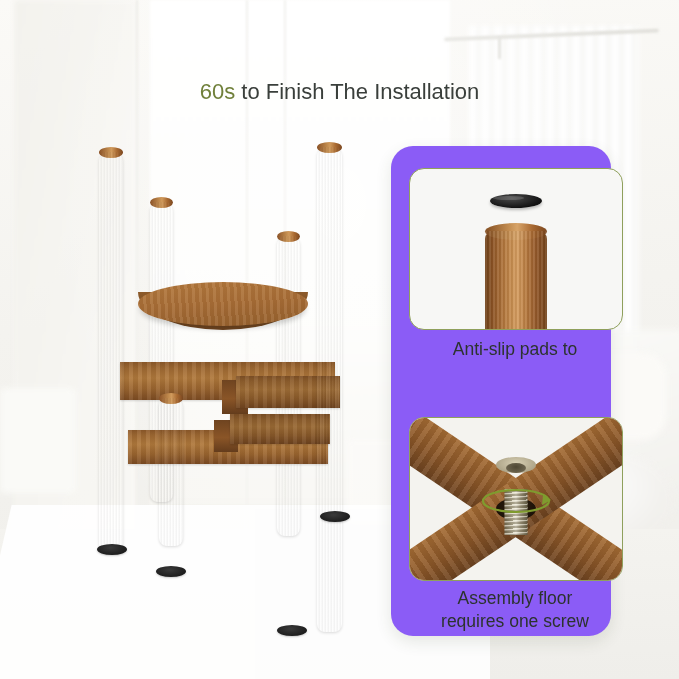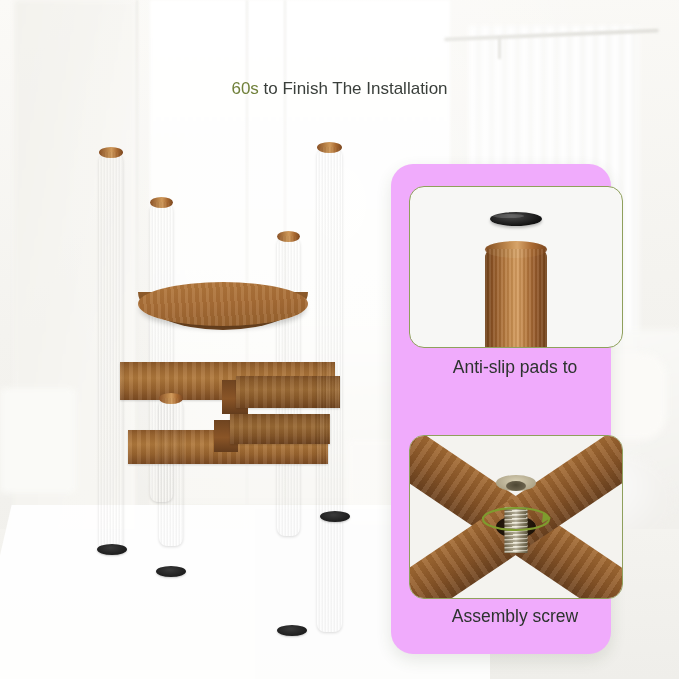--- a/index.html
+++ b/index.html
@@ -89,21 +89,21 @@
   }
 
   
   .headline{
     position:absolute;left:0;top:20px;width:679px;text-align:center;
     font-size:39px;font-weight:700;letter-spacing:-.4px;
     color:#28332c;font-family:"Liberation Sans", sans-serif;
   }
   .subline{
     position:absolute;left:0;top:79px;width:679px;text-align:center;
-    font-size:17px;font-weight:400;color:#3a3f3b;
+    font-size:22px;font-weight:400;color:#3a3f3b;
   }
   .sub-accent{color:#70803a;}
 
   
   .stand{position:absolute;left:0;top:0;width:400px;height:679px;}
   .leg{
     position:absolute;border-radius:9px 9px 8px 8px;
     background:
       linear-gradient(90deg,
         #7c4a22 0%, #8d5628 10%, #a9692f 26%,
@@ -155,22 +155,22 @@
     background:repeating-linear-gradient(90deg,
       rgba(255,255,255,.07) 0 4px, rgba(0,0,0,.055) 4px 9px);
   }
   .rail-dark{
     position:absolute;
     background:linear-gradient(180deg,#6f4420,#8a5527 55%,#643c1c);
   }
 
   
   .panel{
-    position:absolute;left:391px;top:164px;width:220px;height:490px;
-    background:#f0abfc;border-radius:22px;
+    position:absolute;left:391px;top:146px;width:220px;height:490px;
+    background:#8b5cf6;border-radius:22px;
     box-shadow:0 6px 16px rgba(60,70,40,.12);
   }
   .card{
     position:absolute;left:18px;width:212px;
     background:#f7f7f5;border:1.6px solid #8fa05c;border-radius:15px;
     overflow:hidden;
   }
   .card-top{top:22px;height:160px;}
   .card-bot{top:271px;height:162px;}
   .cap{
@@ -345,17 +345,18 @@
         <div class="screw-head"></div>
         <div class="screw-head-top"></div>
         <div class="screw-socket"></div>
         <svg class="rot-arrow" viewBox="0 0 78 30">
           <path d="M6 15 A33 11 0 1 0 72 15 A33 11 0 1 0 6 15" fill="none" stroke="#7f9b2e" stroke-width="2.2"></path>
           <path d="M66 9 L74 14 L65 19 Z" fill="#7f9b2e"></path>
         </svg>
       </div>
     </div>
     <div class="cap cap-bot">
-      <span class="cap-line">Assembly screw</span>
+      <span class="cap-line">Assembly floor</span>
+      <span class="cap-line">requires one screw</span>
     </div>
   </div>
 
 </div>
 
 </body></html>

